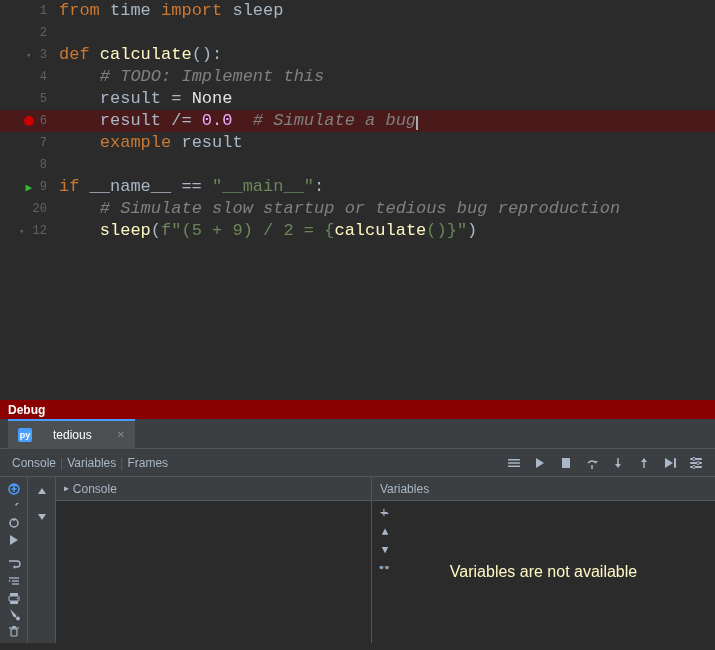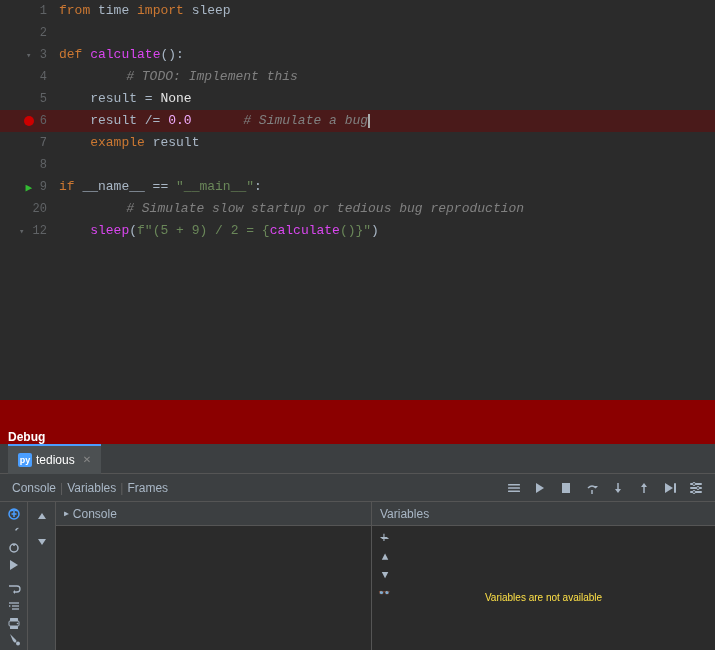--- a/index.html
+++ b/index.html
@@ -81,47 +81,47 @@
 
     .fold-arrow {
       color: #606366;
       font-size: 9px;
     }
 
     .code-content {
       flex: 1;
       padding-left: 4px;
       white-space: pre;
-      font-size: 13px;
+      font-size: 17px;
       line-height: 22px;
     }
 
     
     .kw { color: #cc7832; } 
-    .fn { color: #d946ef; } 
-    .cm { color: #808080; font-style: italic; margin-left: 36px; }
+    .fn { color: #fef9c3; } 
+    .cm { color: #808080; font-style: italic; }
     .st { color: #6a8759; } 
     .nm { color: #f0abfc; }
     .none-kw { color: #e5e5e5; }
     .fstring { color: #6a8759; }
     .cursor { 
       display: inline-block;
       width: 2px;
       height: 14px;
       background: #ababab;
       vertical-align: text-bottom;
     }
 
     
     .debug-bar {
       width: 715px;
-      height: 44px;
+      height: 19px;
       background: #8b0000;
       display: flex;
-      align-items: flex-end;
+      align-items: center;
       padding: 0 8px;
       color: #ffffff;
       font-family: Arial, sans-serif;
       font-size: 12px;
       font-weight: bold;
     }
 
     
     .debug-panel {
       width: 715px;
@@ -143,21 +143,21 @@
 
     .debug-tab {
       height: 30px;
       display: flex;
       align-items: center;
       padding: 0 10px;
       color: #a9b7c6;
       font-family: Arial, sans-serif;
       font-size: 12px;
       cursor: pointer;
-      gap: 4px;
+      gap: 21px;
     }
 
     .debug-tab.active {
       background: #4c5052;
       border-top: 2px solid #4a9eff;
       color: #ffffff;
     }
 
     .tab-close {
       font-size: 10px;
@@ -326,23 +326,23 @@
       color: #a9b7c6;
       font-size: 14px;
       cursor: pointer;
     }
 
     .variables-empty-msg {
       position: absolute;
       top: 50%;
       left: 50%;
       transform: translate(-50%, -50%);
-      color: #fde047;
+      color: #fef9c3;
       font-family: Arial, sans-serif;
-      font-size: 10px;
+      font-size: 16px;
       white-space: nowrap;
     }
 
     
     .python-icon {
       width: 14px;
       height: 14px;
       background: #4a9eff;
       border-radius: 2px;
       display: inline-flex;

